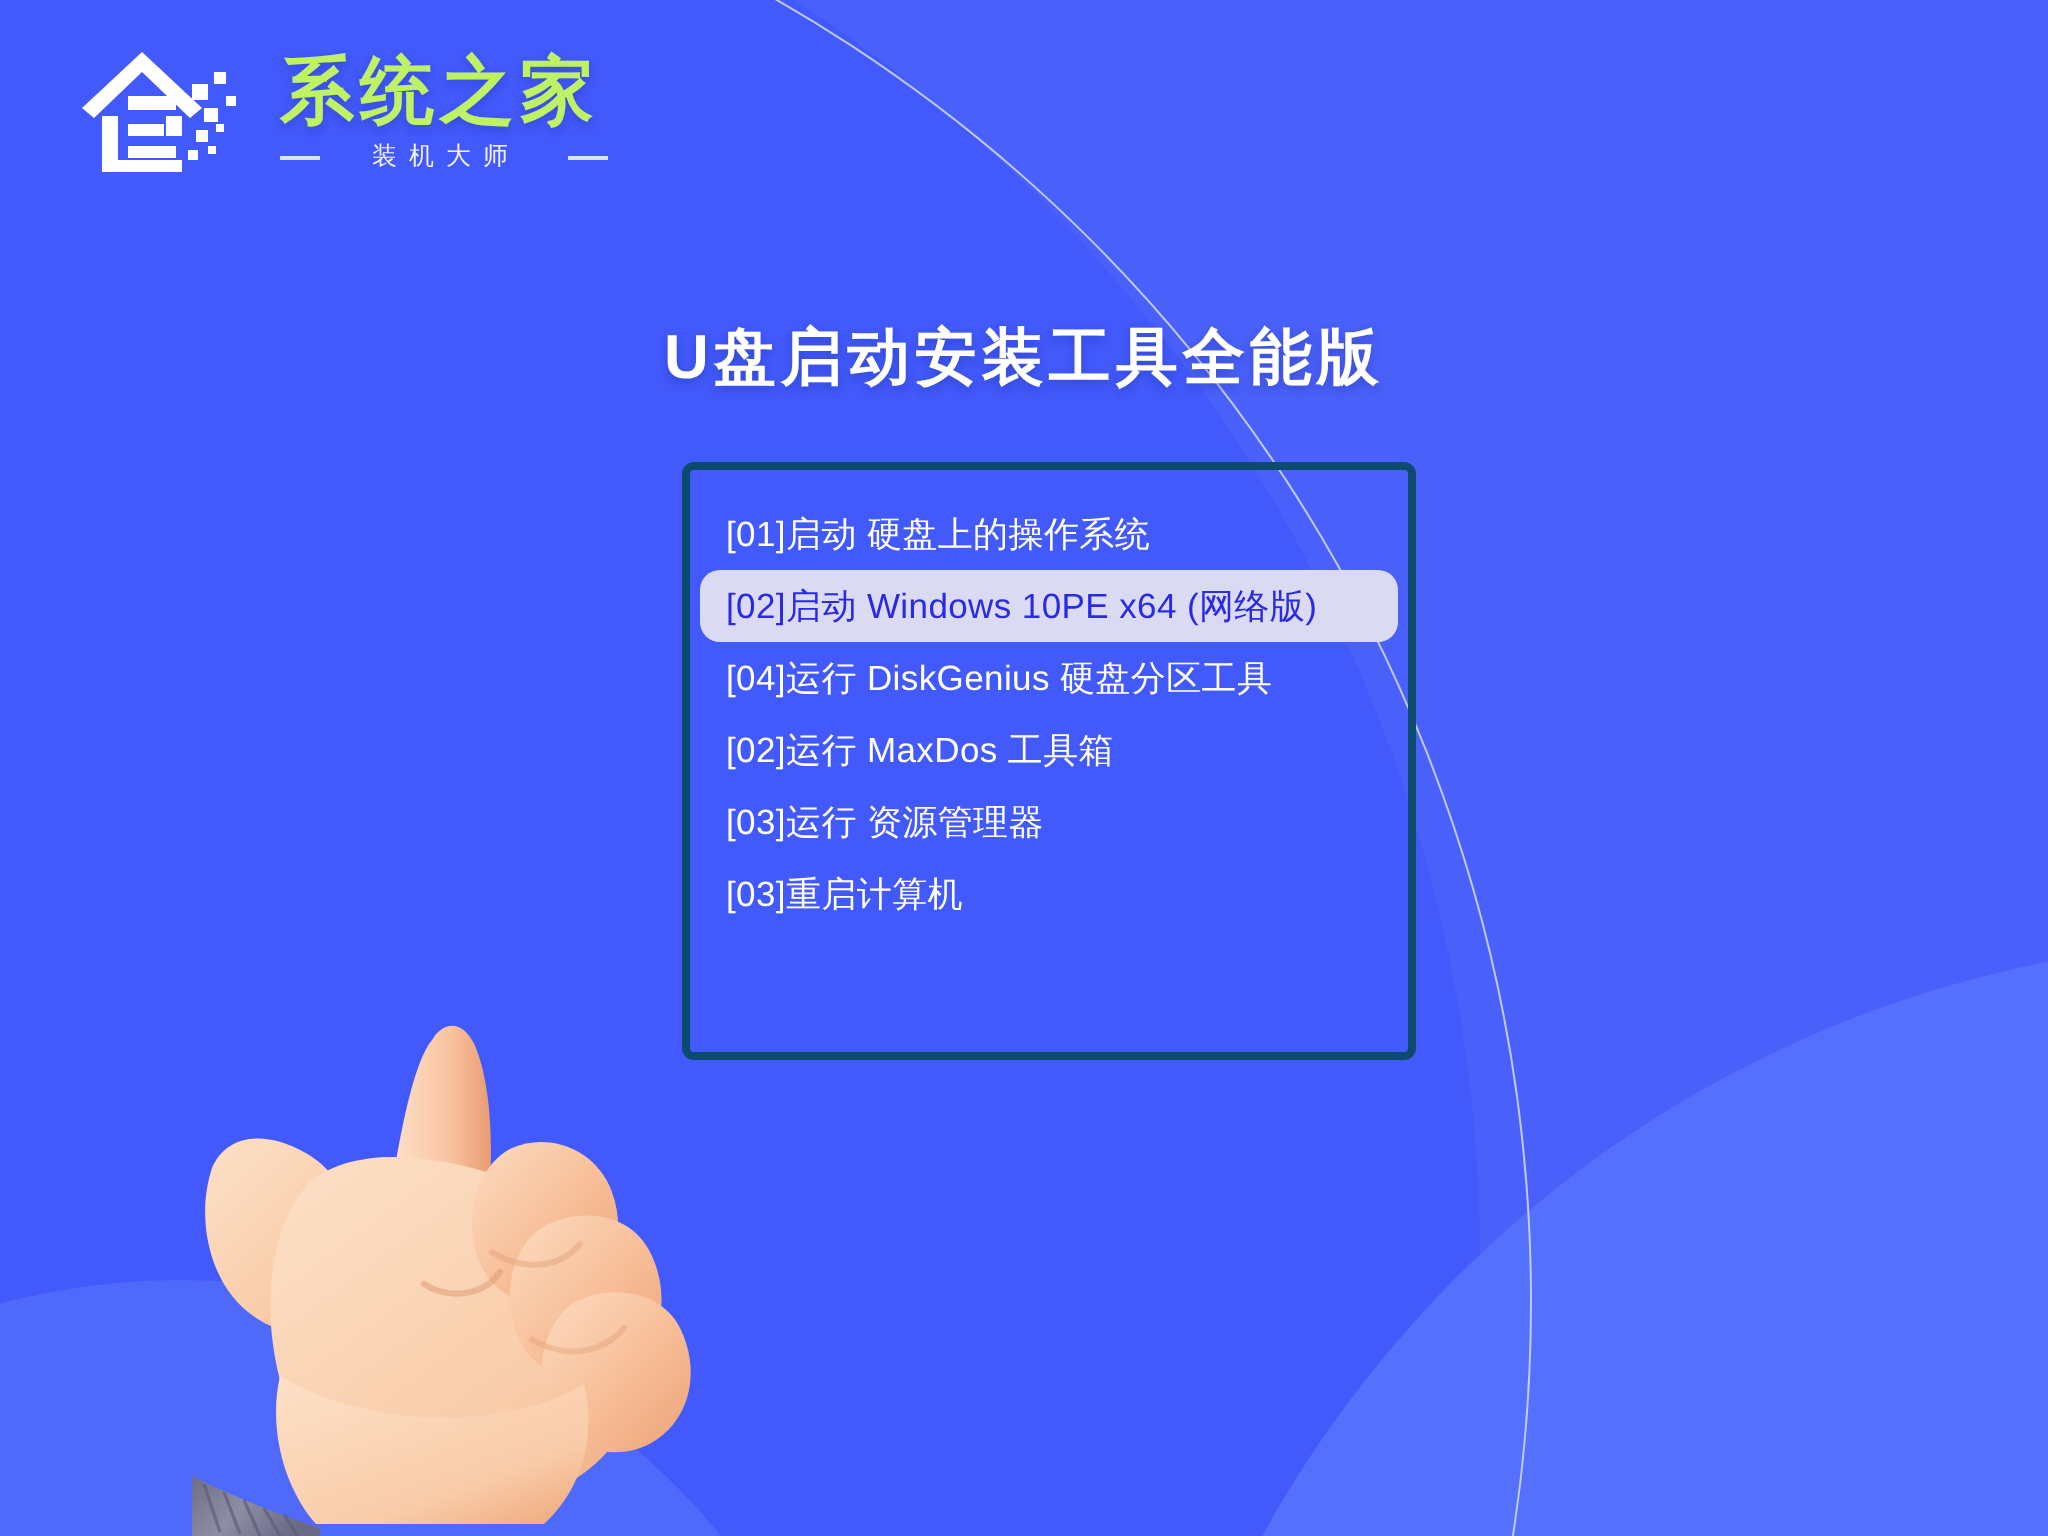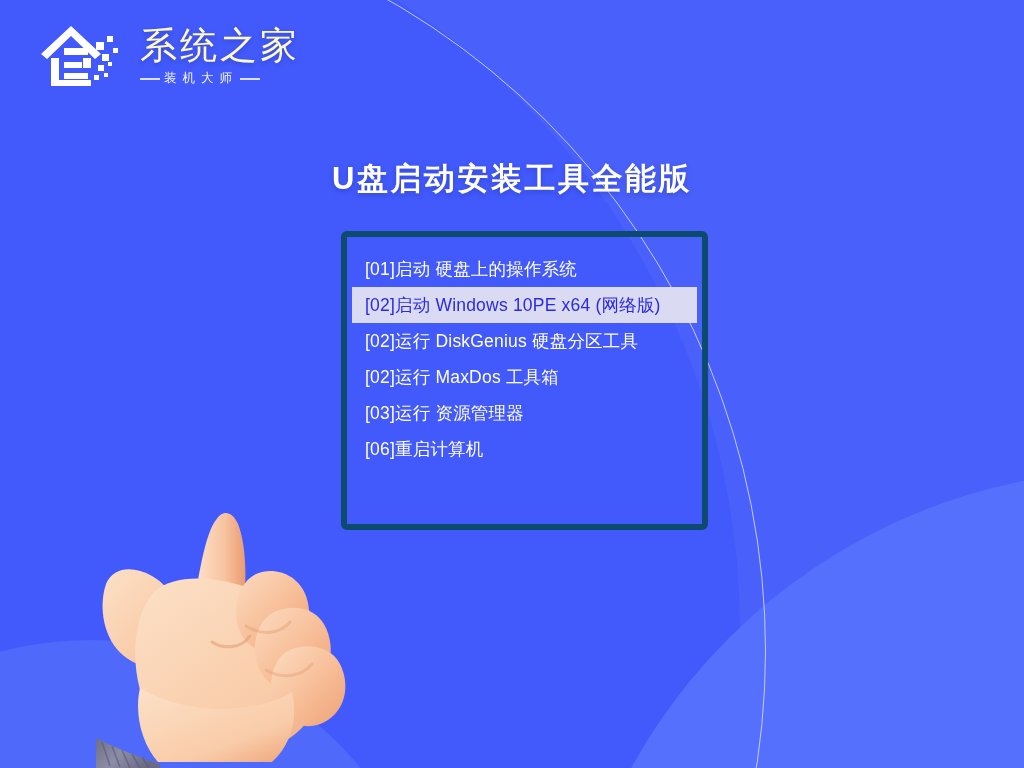--- a/index.html
+++ b/index.html
@@ -64,31 +64,31 @@
     left: 38px;
     top: 18px;
     display: flex;
     align-items: center;
     gap: 10px;
   }
   .logo-mark { width: 92px; height: 74px; display: block; flex: none; }
   .logo-text-col { display: flex; flex-direction: column; gap: 2px; padding-top: 4px; }
   .logo-title {
     font-size: 37px;
-    font-weight: 400;
-    color: #fef9c3;
+    font-weight: 700;
+    color: #bef264;
     letter-spacing: 3px;
     line-height: 1.05;
     text-shadow: 0 2px 4px rgba(20,40,140,.28);
     white-space: nowrap;
   }
   .logo-sub {
     display: flex;
     align-items: center;
-    gap: 2px;
+    gap: 24px;
     margin-top: 3px;
   }
   .logo-sub .dash {
     width: 20px; height: 2px; background: #e8ecff; opacity: .92; flex: none;
   }
   .logo-sub .sub-text {
     font-size: 12.5px;
     color: #f0f3ff;
     letter-spacing: 6px;
     white-space: nowrap;
@@ -109,40 +109,41 @@
     text-shadow: 0 2px 5px rgba(18,36,130,.30);
   }
 
   
   .menu-box {
     position: absolute;
     left: 341px;
     top: 231px;
     width: 367px;
     height: 299px;
-    border: 6px solid #0c4a6e;
+    border: 4px solid #0c4a6e;
     border-radius: 6px;
     box-sizing: border-box;
     padding: 14px 0 0 0;
   }
   .menu-list { display: block; }
   .menu-item {
     height: 36px;
     line-height: 36px;
     margin: 0 5px;
     padding: 0 13px;
     font-size: 17.5px;
     color: #ffffff;
     white-space: nowrap;
     letter-spacing: .2px;
     box-sizing: border-box;
   }
   .menu-item.selected {
     background: #dadaf2;
     color: #2a2ae6;
+    border-radius: 10px;
   }
 
   
   .hand {
     position: absolute;
     left: 96px;
     top: 500px;
     width: 300px;
     height: 268px;
     pointer-events: none;
@@ -192,24 +193,24 @@
       </div>
     </div>
   </div>
 
   <div class="page-title">U盘启动安装工具全能版</div>
 
   <div class="menu-box">
     <div class="menu-list" id="menu-list">
         <div class="menu-item">[01]启动 硬盘上的操作系统</div>
         <div class="menu-item selected">[02]启动 Windows 10PE x64 (网络版)</div>
-        <div class="menu-item">[02]运行 DiskGenius 硬盘分区工具</div>
+        <div class="menu-item">[04]运行 DiskGenius 硬盘分区工具</div>
         <div class="menu-item">[02]运行 MaxDos 工具箱</div>
         <div class="menu-item">[03]运行 资源管理器</div>
-        <div class="menu-item">[06]重启计算机</div>
+        <div class="menu-item">[03]重启计算机</div>
       </div>
   </div>
 
   <svg class="hand" viewBox="0 0 300 268">
     <defs>
       <linearGradient id="gSkin" x1="0" y1="0" x2="1" y2="1">
         <stop offset="0%" stop-color="#fcdcc0"></stop>
         <stop offset="55%" stop-color="#f7bd97"></stop>
         <stop offset="100%" stop-color="#eda277"></stop>
       </linearGradient>

